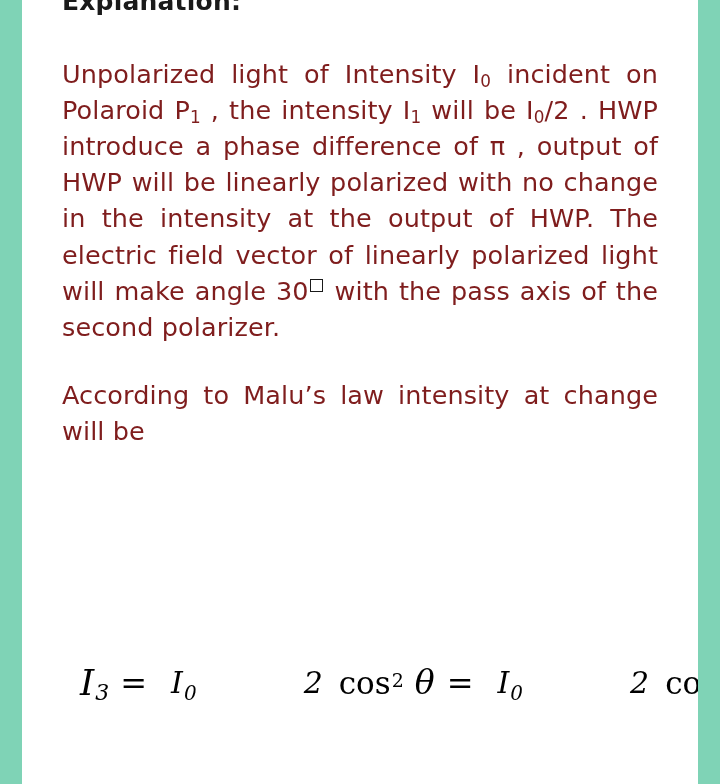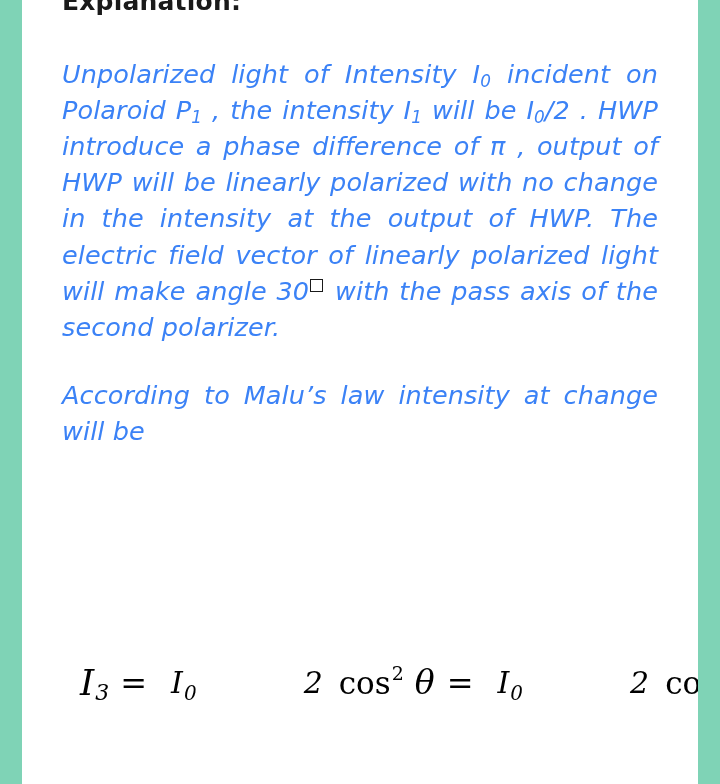--- a/index.html
+++ b/index.html
@@ -35,26 +35,25 @@
     color: #1a1a1a;
     margin: 0;
     padding: 0;
     line-height: 1.1;
     
     margin-top: -12px;
     letter-spacing: 0.2px;
   }
   .para {
     font-size: 25.5px;
-    color: #3b82f6;
+    color: #7f1d1d;
     text-align: justify;
     line-height: 1.42;
     margin: 0;
     letter-spacing: 0.1px;
-    font-style: italic;
   }
   .para.first {
     margin-top: 40px;
   }
   .para.second {
     margin-top: 32px;
   }
   sub {
     font-size: 0.66em;
     vertical-align: baseline;
@@ -120,21 +119,21 @@
   }
   .frac .num .n0 {
     font-style: italic;
     font-size: 20px;
     position: relative;
     top: 7px;
     left: 1px;
   }
   .cosblock {
     display: inline-flex;
-    align-items: flex-start;
+    align-items: center;
     font-size: 31px;
     margin-left: 4px;
   }
   .cosblock .cos {
     font-style: normal;
   }
   .cosblock .exp {
     font-size: 19px;
     position: relative;
     top: -3px;

